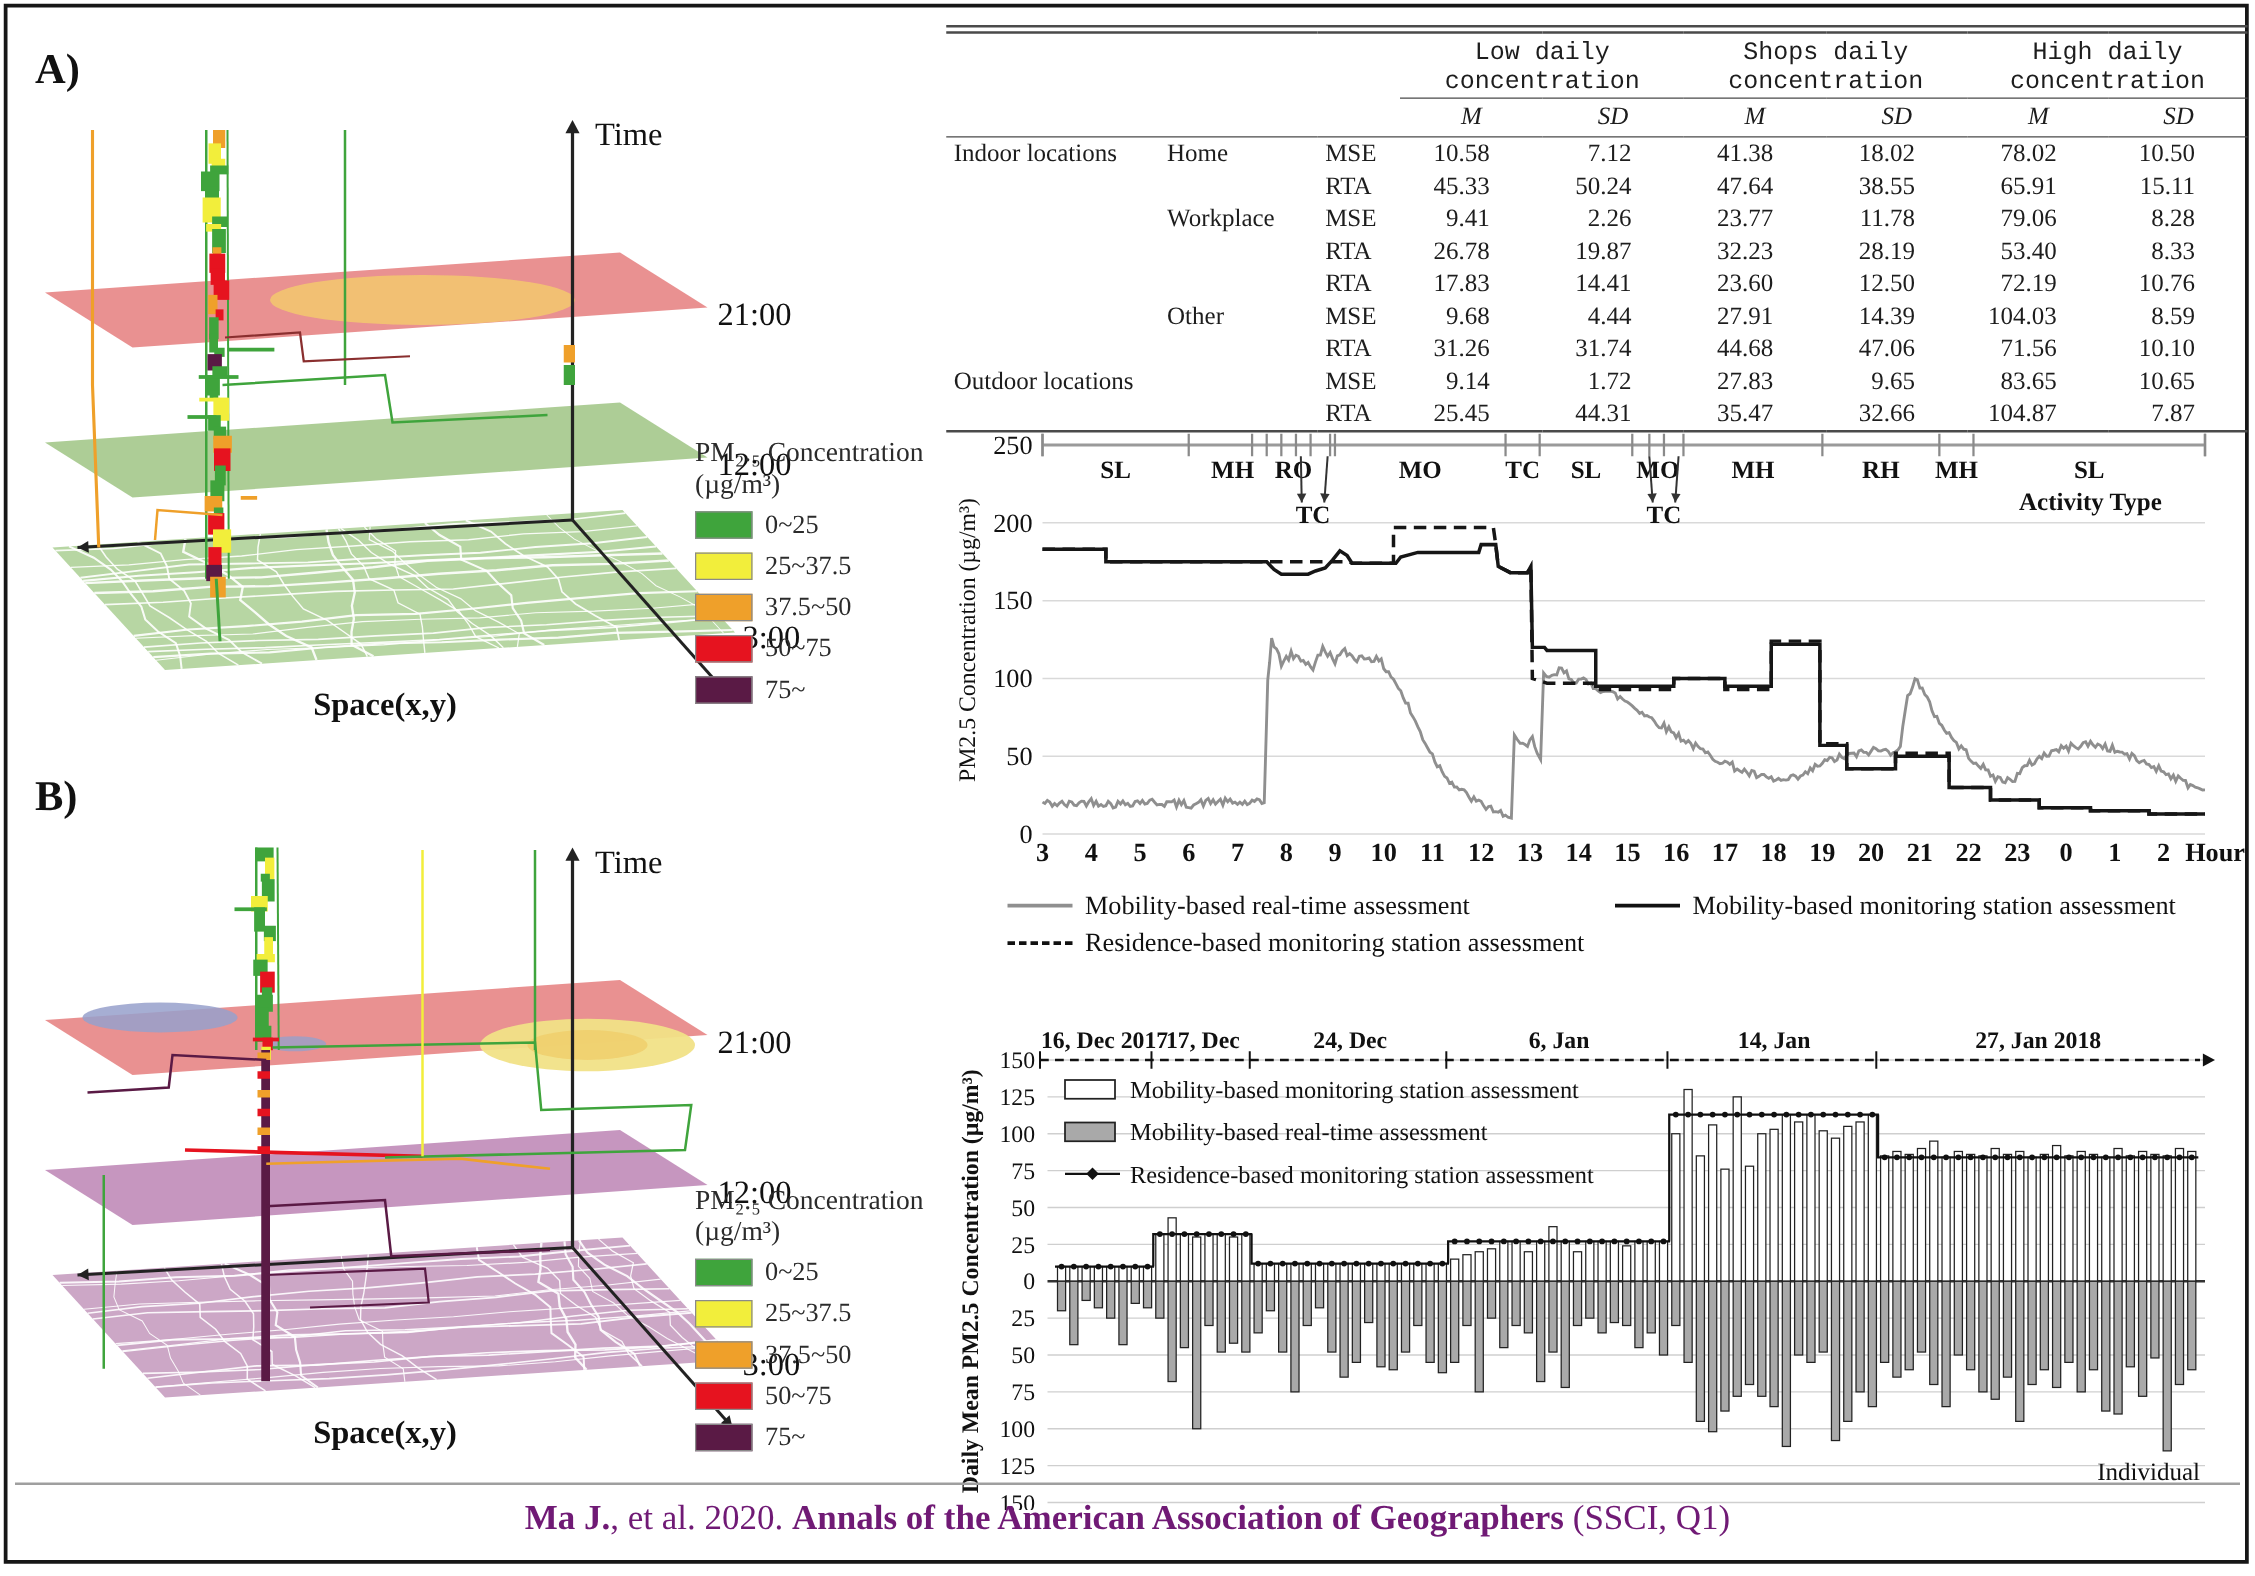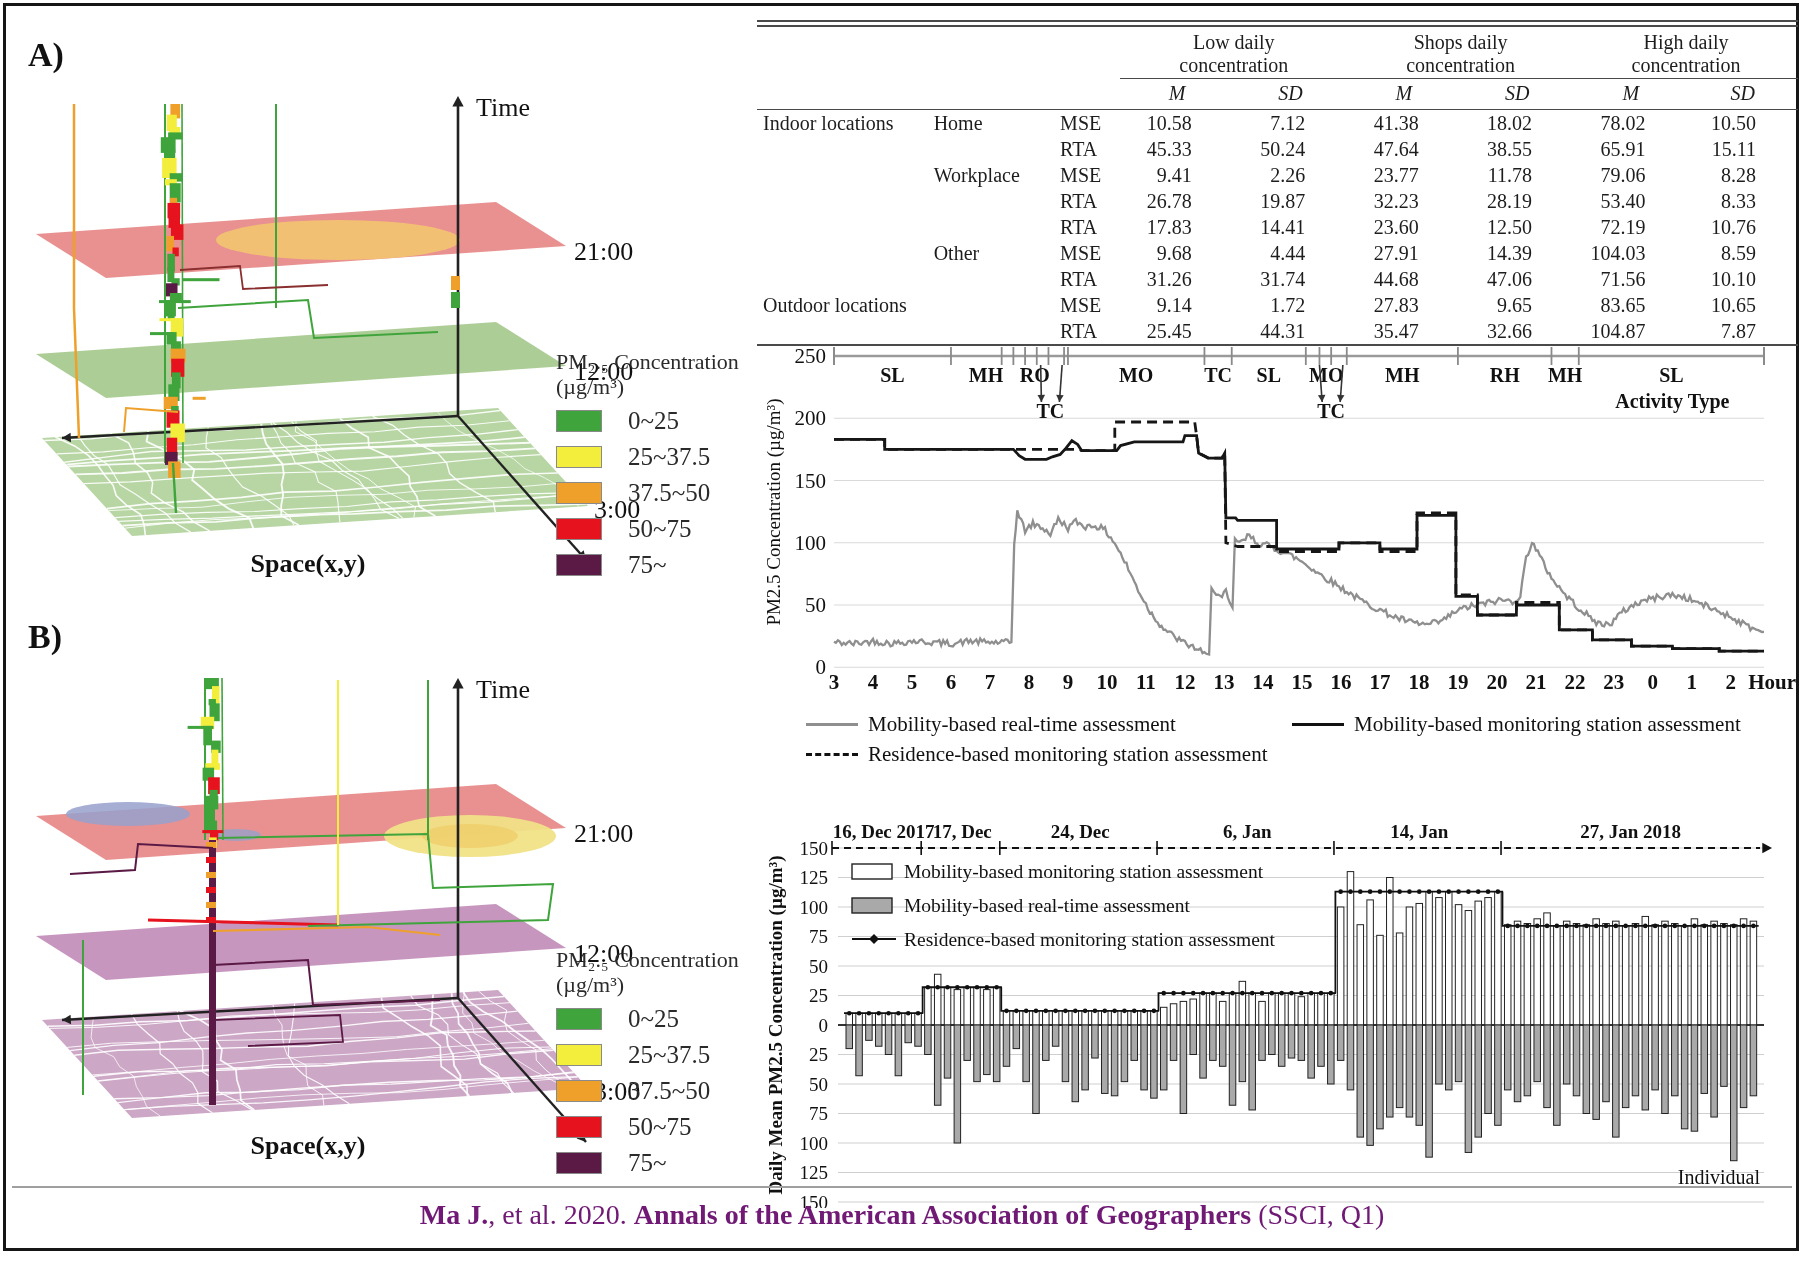--- a/index.html
+++ b/index.html
@@ -5,28 +5,28 @@
   html,body{margin:0;padding:0;background:#ffffff;font-family:"Liberation Serif","DejaVu Serif",serif;}
   #stage{position:relative;width:1804px;height:1261px;background:#fff;overflow:hidden;}
   .frame{position:absolute;left:3px;top:3px;width:1790px;height:1242px;border:3px solid #161616;pointer-events:none;}
   .abs{position:absolute;}
   svg{display:block;}
   svg text{font-family:"Liberation Serif","DejaVu Serif",serif;}
 
   
   .pm-legend{position:absolute;width:240px;color:#2b2b2b;}
   .pm-title{font-size:22px;line-height:1.12;color:#2b2b2b;}
-  .pm-item{display:flex;align-items:center;margin-top:8px;font-size:25px;gap:16px;}
+  .pm-item{display:flex;align-items:center;margin-top:8px;font-size:21px;}
   .pm-swatch{width:46px;height:22px;margin-right:10px;border:1px solid #8a8a8a;box-sizing:border-box;flex:0 0 auto;}
 
   
   #table-wrap{position:absolute;left:757px;top:20px;width:1041px;border-top:2px solid #4a4a4a;padding-top:3px;color:#1d1d1d;}
   #table-wrap table{border-collapse:collapse;width:100%;table-layout:fixed;border-top:2px solid #4a4a4a;border-bottom:2px solid #4a4a4a;font-size:20px;}
   #table-wrap th{font-weight:normal;}
-  #table-wrap th.grp{text-align:center;border-bottom:1.5px solid #4a4a4a;padding:4px 16px 1px;}
+  #table-wrap th.grp{text-align:center;border-bottom:1.5px solid #4a4a4a;padding:4px 16px 1px;font-family:Liberation Mono, monospace;}
   #table-wrap tr.subrow th{font-style:italic;text-align:center;padding:3px 0 4px;border-bottom:1.5px solid #4a4a4a;}
   #table-wrap td{padding:1.5px 4px;white-space:nowrap;}
   #table-wrap td.lab{text-align:left;padding-left:6px;}
   #table-wrap td.num{text-align:right;padding-right:42px;}
 
   
   .lc-legend{position:absolute;display:flex;align-items:center;font-size:21px;white-space:nowrap;color:#111;}
   .sw{display:inline-block;width:52px;height:0;margin-right:10px;}
   .sw-gray{border-top:3px solid #8f8f8f;}
   .sw-black{border-top:3.5px solid #111;}

